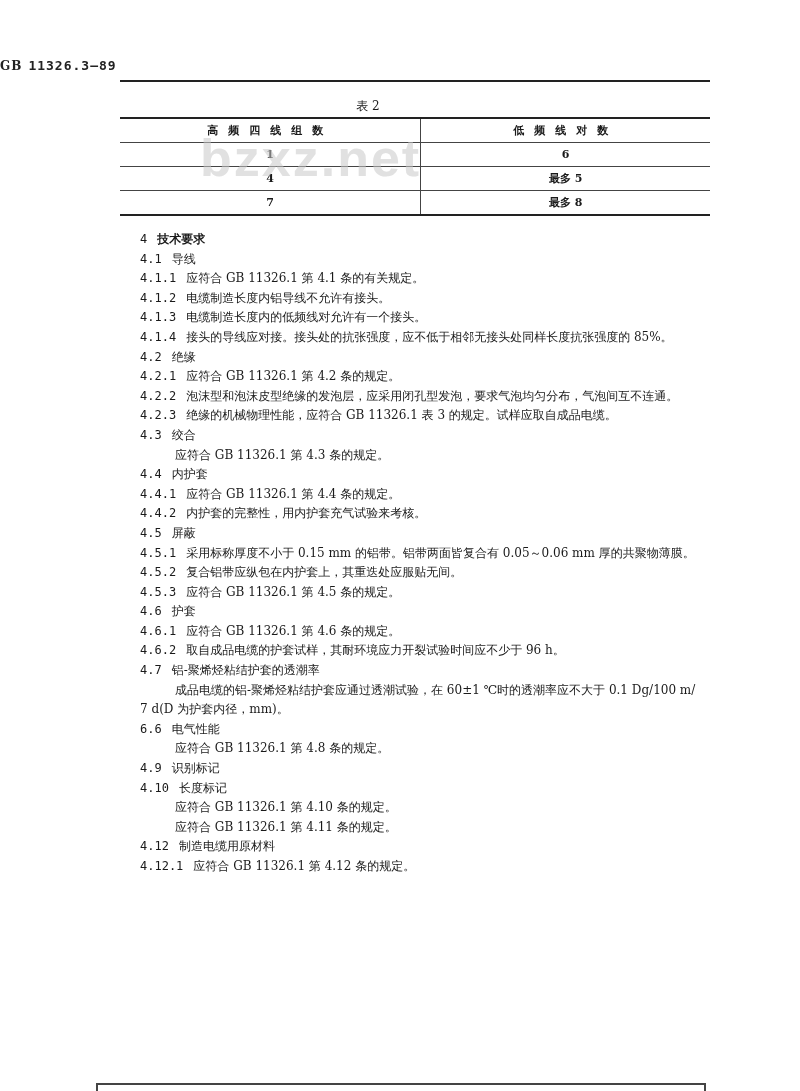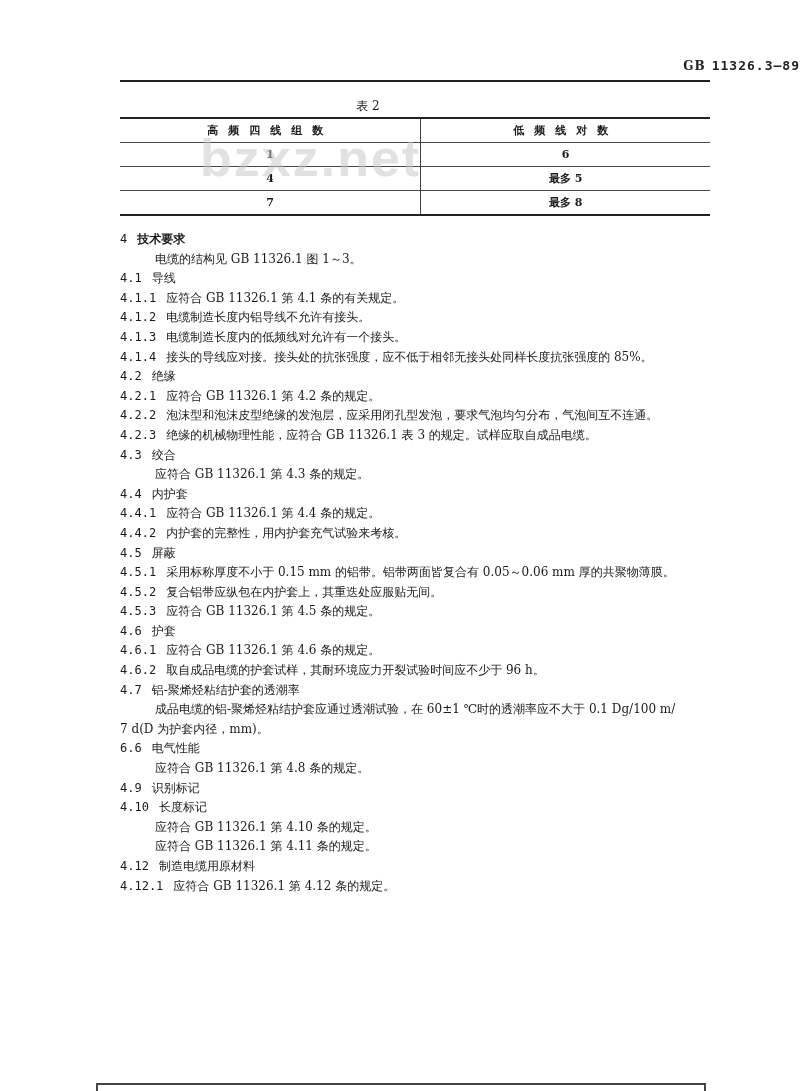--- a/index.html
+++ b/index.html
@@ -2,42 +2,42 @@
 <html><head>
   <meta charset="utf-8">
   <style>
     html, body { margin: 0; padding: 0; background: #ffffff; }
     body {
       width: 800px; height: 1091px; position: relative; overflow: hidden;
       font-family: "DejaVu Serif", "Liberation Serif", serif;
       color: #1a1a1a;
     }
     .page-header {
-      position: absolute; left: 0; top: 58px; width: 800px; text-align: right;
+      position: absolute; left: 0; top: 58px; width: 800px; text-align: left;
       font-family: "DejaVu Sans Mono", "Liberation Mono", monospace;
       font-size: 13px; font-weight: bold; letter-spacing: 1px; color: #222;
     }
     .page-header .gb { font-family: "DejaVu Serif", serif; font-weight: bold; font-size: 12px; margin-right: 6px; }
     .header-rule { position: absolute; left: 120px; top: 80px; width: 590px; height: 2px; background: #222; }
     .table-caption { position: absolute; left: 0; top: 98px; width: 736px; text-align: center; font-size: 12px; }
     .table-wrap { position: absolute; left: 120px; top: 117px; width: 590px; }
     table { width: 100%; border-collapse: collapse; font-size: 11px; }
     table th, table td { text-align: center; height: 23px; padding: 0; font-weight: bold; }
     table thead tr th { border-top: 2px solid #222; border-bottom: 1px solid #444; letter-spacing: 10px; }
     table tbody tr td { border-bottom: 1px solid #444; }
     table tbody tr:last-child td { border-bottom: 2px solid #222; }
     table .col-left { width: 51%; border-right: 1px solid #444; }
     .watermark {
       position: absolute; left: 200px; top: 132px;
       font-family: Liberation Sans, sans-serif;
       font-weight: bold; font-size: 52px; letter-spacing: 2px;
       color: rgba(200,200,200,0.55); pointer-events: none; line-height: 1;
     }
     .content { position: absolute; left: 120px; top: 230px; width: 640px; font-size: 12px; }
-    .line { height: 19.6px; line-height: 19.6px; white-space: nowrap; }
+    .line { height: 19.6px; line-height: 19.6px; white-space: nowrap; margin-left: 20px; }
     .line .num { display: inline-block; font-family: "DejaVu Sans Mono", monospace; font-size: 12px; margin-right: 10px; }
     .line.indent { padding-left: 35px; }
     .line.bold .text { font-weight: bold; }
     .footer-box {
       position: absolute; left: 96px; top: 1083px; width: 606px; height: 20px;
       border: 2px solid #444; border-bottom: none;
     }
   </style>
 </head>
 <body>
@@ -71,21 +71,20 @@
         <td>最多 8</td>
       </tr>
     </tbody>
   </table>
 </div>
 
 <div class="watermark">bzxz.net</div>
 
 <div class="content" id="content">
     <div class="line bold"><span class="num">4</span><span class="text">技术要求</span></div>
-    <div class="line indent"><span class="text">电缆的结构见 GB 11326.1 图 1～3。</span></div>
     <div class="line"><span class="num">4.1</span><span class="text">导线</span></div>
     <div class="line"><span class="num">4.1.1</span><span class="text">应符合 GB 11326.1 第 4.1 条的有关规定。</span></div>
     <div class="line"><span class="num">4.1.2</span><span class="text">电缆制造长度内铝导线不允许有接头。</span></div>
     <div class="line"><span class="num">4.1.3</span><span class="text">电缆制造长度内的低频线对允许有一个接头。</span></div>
     <div class="line"><span class="num">4.1.4</span><span class="text">接头的导线应对接。接头处的抗张强度，应不低于相邻无接头处同样长度抗张强度的 85%。</span></div>
     <div class="line"><span class="num">4.2</span><span class="text">绝缘</span></div>
     <div class="line"><span class="num">4.2.1</span><span class="text">应符合 GB 11326.1 第 4.2 条的规定。</span></div>
     <div class="line"><span class="num">4.2.2</span><span class="text">泡沫型和泡沫皮型绝缘的发泡层，应采用闭孔型发泡，要求气泡均匀分布，气泡间互不连通。</span></div>
     <div class="line"><span class="num">4.2.3</span><span class="text">绝缘的机械物理性能，应符合 GB 11326.1 表 3 的规定。试样应取自成品电缆。</span></div>
     <div class="line"><span class="num">4.3</span><span class="text">绞合</span></div>

